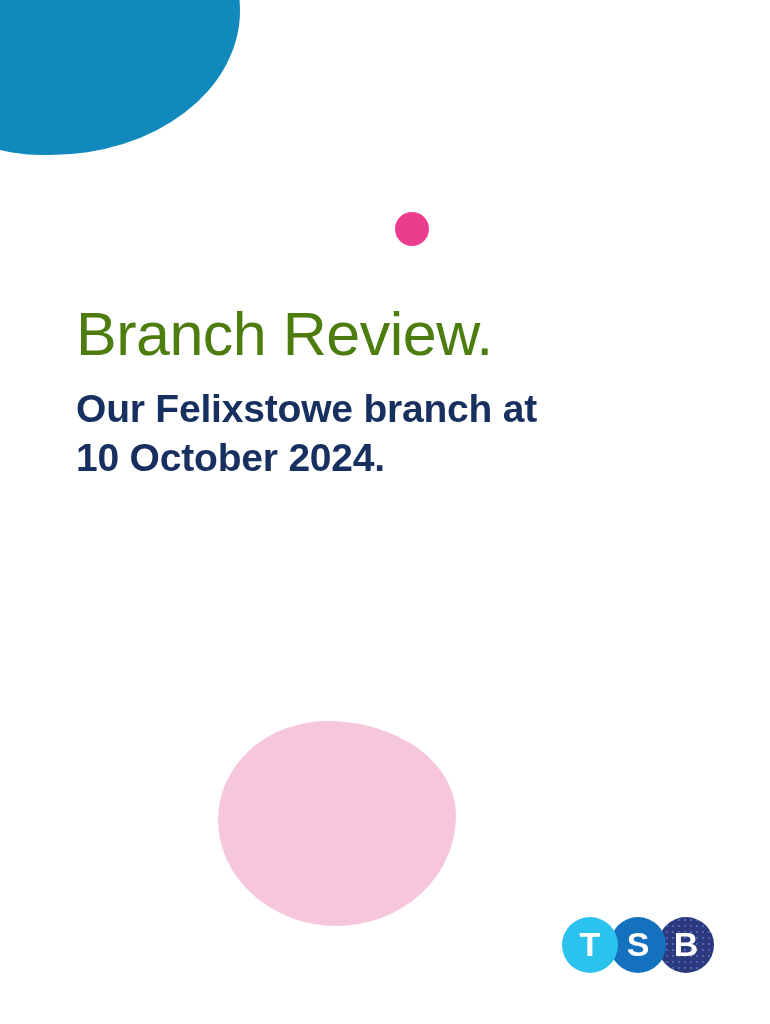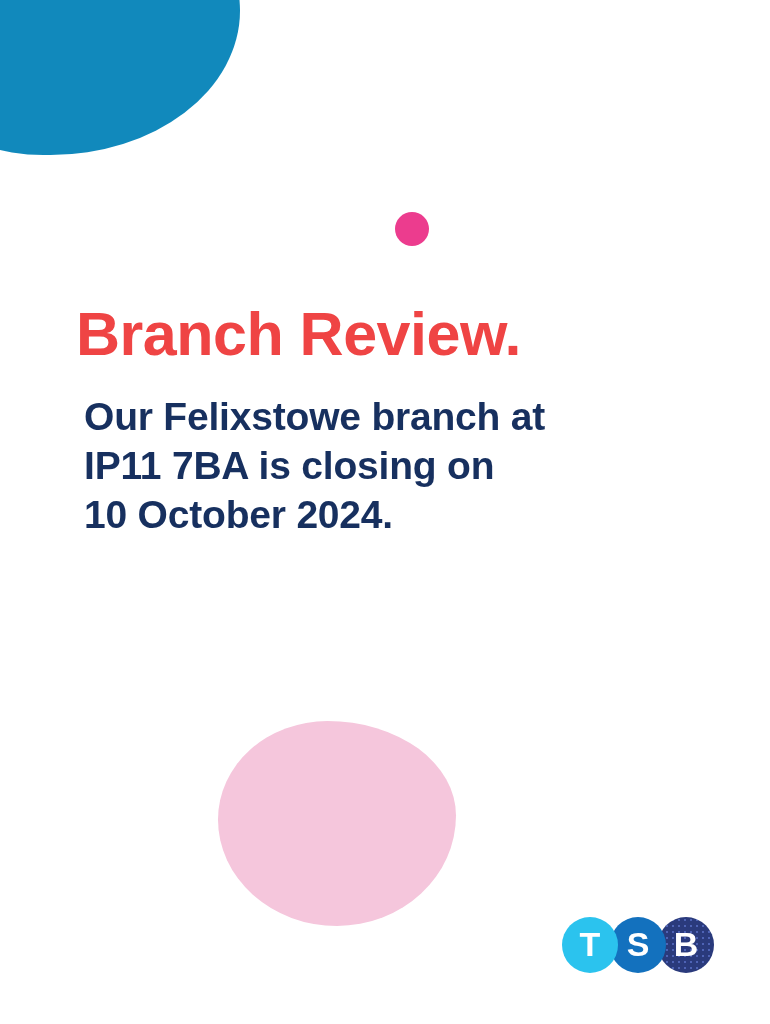--- a/index.html
+++ b/index.html
@@ -52,31 +52,31 @@
   
   .text-block {
     position: absolute;
     left: 76px;
     top: 300px;
     width: 640px;
   }
 
   .headline {
     margin: 0;
-    color: #ef4444;
+    color: #4d7c0f;
     font-family: "Liberation Sans", sans-serif;
     font-size: 61px;
-    font-weight: bold;
+    font-weight: normal;
     line-height: 68px;
     letter-spacing: -0.5px;
     white-space: nowrap;
   }
 
   .subcopy {
-    margin: 8px;
+    margin: 0;
     padding-top: 16px;
     color: #17305f;
     font-family: "Liberation Sans", sans-serif;
     font-size: 39px;
     font-weight: bold;
     line-height: 49px;
     letter-spacing: -0.2px;
   }
   .subcopy-line {
     display: block;
@@ -121,21 +121,20 @@
 
   <div class="blob-blue"></div>
   <div class="dot-pink"></div>
   <div class="blob-pink"></div>
 
   <div class="text-block">
     <h1 class="headline">Branch Review.</h1>
 
     <p class="subcopy">
       <span class="subcopy-line">Our Felixstowe branch at</span>
-      <span class="subcopy-line">IP11 7BA is closing on</span>
       <span class="subcopy-line">10 October 2024.</span>
     </p>
   </div>
 
   <div class="logo">
     <div class="logo-circle logo-t">
       <span>T</span>
     </div>
     <div class="logo-circle logo-s">
       <span>S</span>

